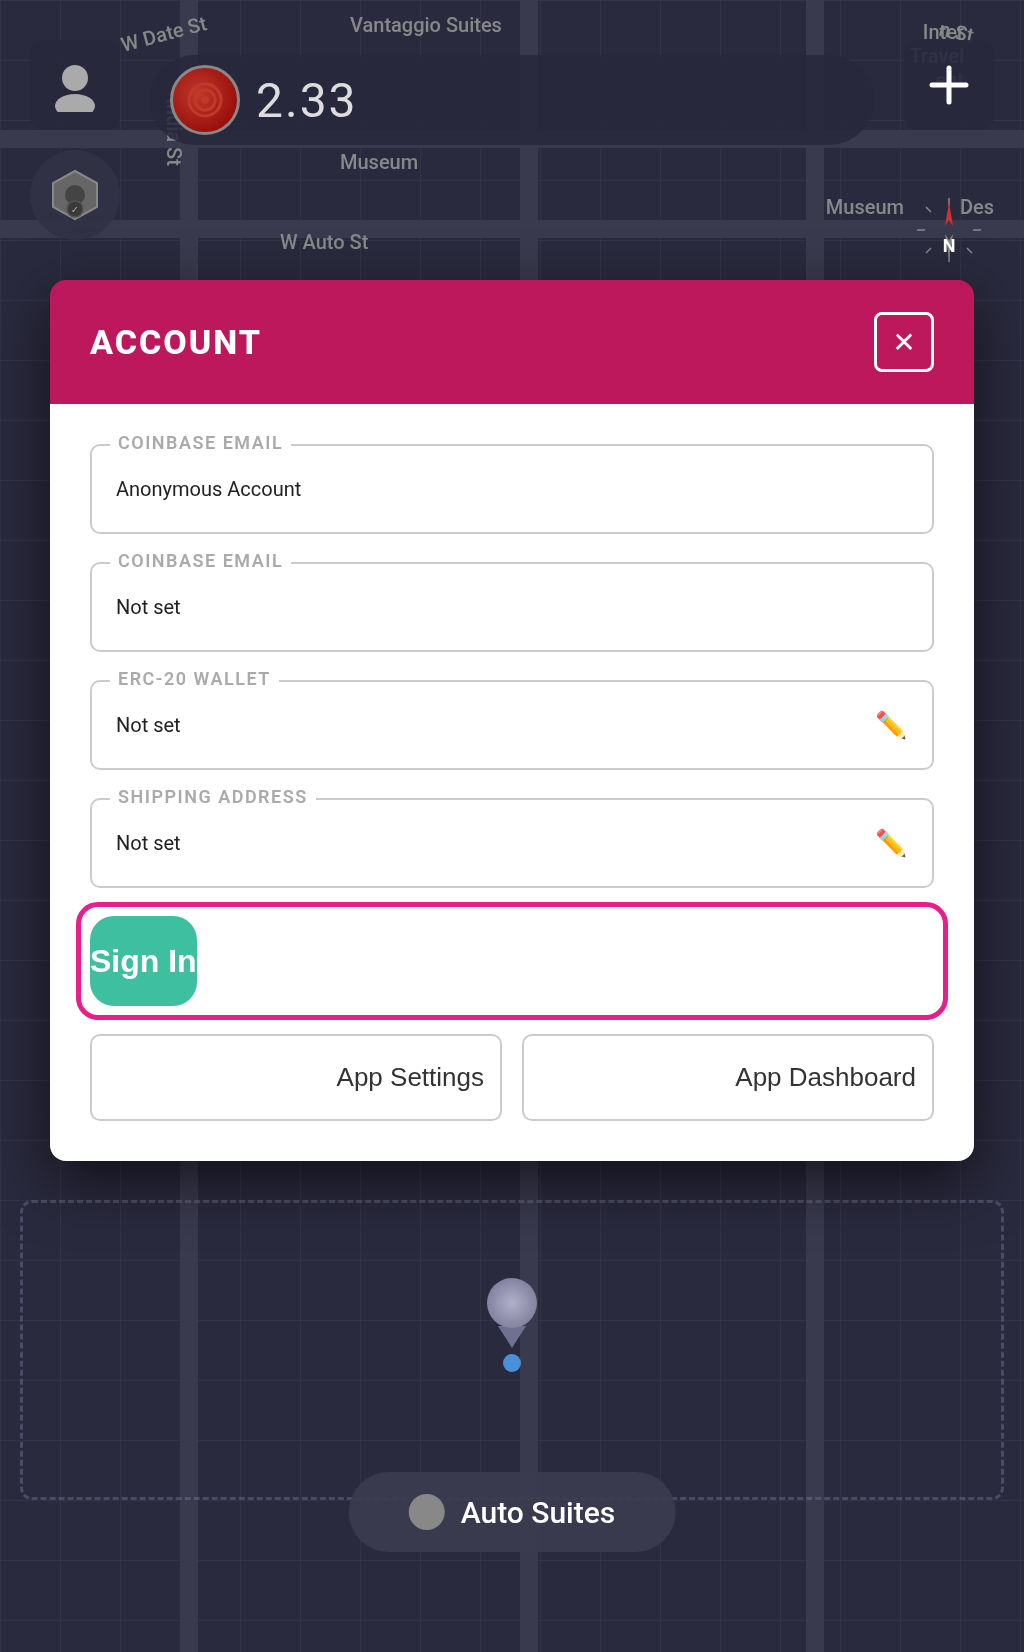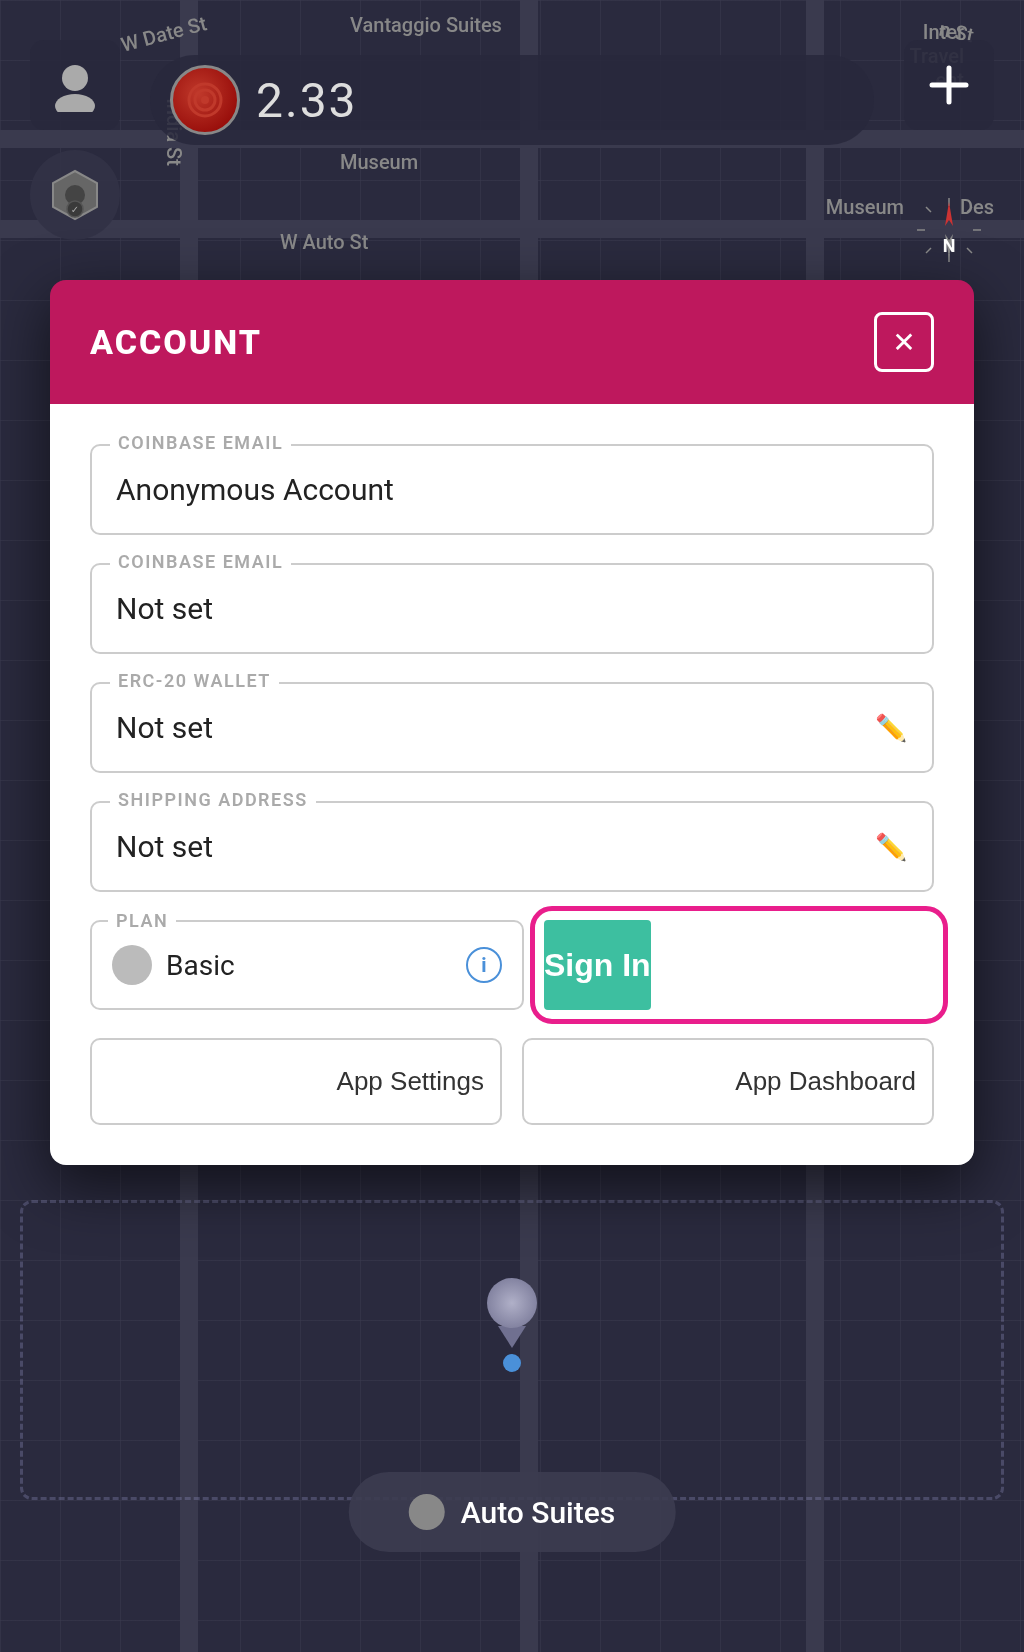--- a/index.html
+++ b/index.html
@@ -195,21 +195,21 @@
       font-size: 30px;
       color: #222;
       display: flex;
       align-items: center;
       justify-content: space-between;
       min-height: 90px;
     }
 
     .field-value {
       color: #222;
-      font-size: 30px;
+      font-size: 20px;
     }
 
     .edit-icon {
       color: #555;
       font-size: 26px;
       cursor: pointer;
     }
 
     
     .plan-row {
@@ -267,21 +267,21 @@
       color: #4a90d9;
       font-size: 20px;
       font-weight: 700;
       cursor: pointer;
     }
 
     .sign-in-btn {
       flex: 1;
       background: #3dbfa0;
       border: none;
-      border-radius: 4px;
+      border-radius: 24px;
       color: white;
       font-size: 32px;
       font-weight: 600;
       cursor: pointer;
       min-height: 90px;
       position: relative;
     }
 
     
     .sign-in-wrapper {
@@ -484,26 +484,20 @@
     <div class="field-group">
       <span class="field-label">SHIPPING ADDRESS</span>
       <div class="field-box">
         <span class="field-value">Not set</span>
         <span class="edit-icon">✏️</span>
       </div>
     </div>
 
     <div class="plan-row">
 
-      <div class="plan-box">
-        <span class="plan-label">PLAN</span>
-        <div class="plan-avatar"></div>
-        <span class="plan-name">Basic</span>
-        <div class="info-icon">i</div>
-      </div>
 
       <div class="sign-in-wrapper">
         <div class="sign-in-ring"></div>
         <button class="sign-in-btn">Sign In</button>
       </div>
     </div>
 
     <div class="bottom-buttons">
       <button class="bottom-btn">App Settings</button>
       <button class="bottom-btn">App Dashboard</button>

